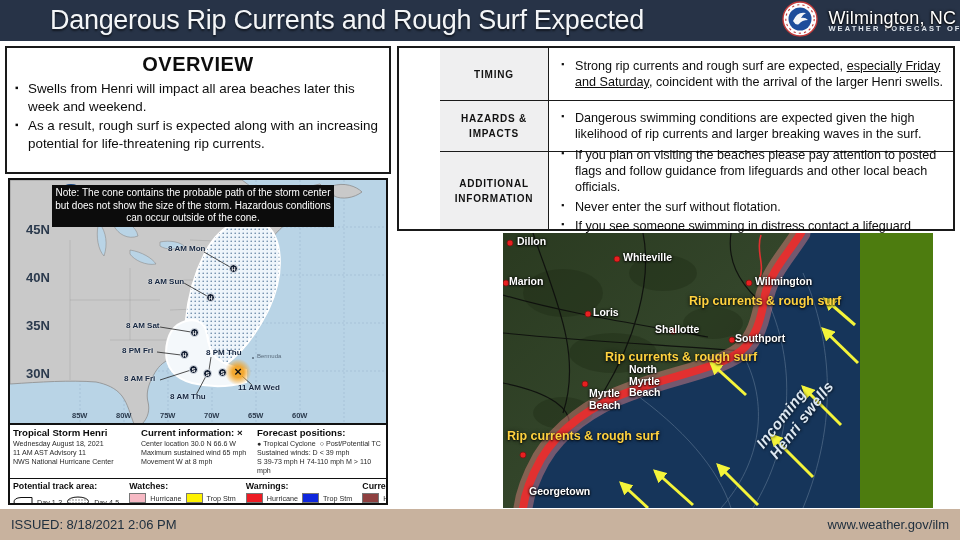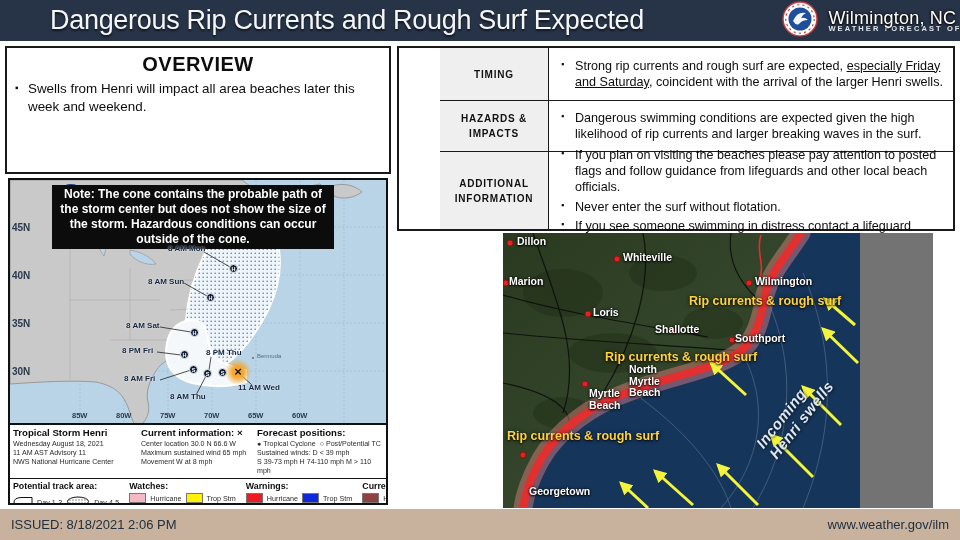--- a/index.html
+++ b/index.html
@@ -31,22 +31,22 @@
           font-size:10px;font-weight:700;letter-spacing:.8px;color:#111;white-space:pre-line;line-height:1.5;}
   .tcontent{flex:1;display:flex;flex-direction:column;justify-content:center;padding:6px 10px;}
   .tb{position:relative;padding-left:16px;font-size:12.6px;line-height:1.3;color:#0d0d0d;margin:1.5px 0;}
   .tb::before{content:"▪";position:absolute;left:2px;top:1px;font-size:9px;}
   .u{text-decoration:underline;}
 
   
   .cmap{left:8px;top:178px;width:380px;height:327px;border:2px solid #111;box-sizing:border-box;background:#b9d4e6;overflow:hidden;}
   .cmap svg.base{position:absolute;left:0;top:0;}
   .notebar{position:absolute;left:42px;top:5px;width:282px;background:#0c0c0c;color:#fff;
-           font-size:12px;font-weight:700;text-align:center;line-height:1.25;padding:2px 3px;box-sizing:border-box;}
-  .latlab{position:absolute;left:2px;font-size:10px;font-weight:700;color:#2b3a4d;}
+           font-size:10px;font-weight:400;text-align:center;line-height:1.25;padding:2px 3px;box-sizing:border-box;}
+  .latlab{position:absolute;left:16px;font-size:13px;font-weight:700;color:#2b3a4d;}
   .lonlab{position:absolute;top:231px;font-size:7.5px;font-weight:700;color:#2b3a4d;}
   .tlab{position:absolute;font-size:8px;font-weight:700;color:#152640;text-shadow:0 0 2px rgba(255,255,255,.9);white-space:nowrap;}
   .berm{position:absolute;font-size:6px;color:#5a6b7c;}
   .trackdot{position:absolute;width:9px;height:9px;border-radius:50%;background:#141f33;border:1px solid #e8eef5;
             color:#fff;font-size:5.5px;font-weight:700;line-height:9px;text-align:center;box-sizing:border-box;}
   .stormx{position:absolute;width:26px;height:26px;background:radial-gradient(circle,rgba(243,164,38,.95) 0 30%,rgba(243,164,38,0) 72%);
           color:#111;font-size:13px;font-weight:700;text-align:center;line-height:26px;}
 
   
   .cleg{position:absolute;left:0;top:243px;width:100%;height:84px;background:#fff;border-top:2px solid #111;box-sizing:border-box;padding:2px 3px;}
@@ -58,21 +58,21 @@
   .cleg-div{border-top:1.5px solid #111;margin:3px -3px 2px -3px;}
   .cleg-r2{display:flex;gap:10px;}
   .cl-g h5{margin:0;font-size:8.8px;font-weight:700;color:#0d0d0d;white-space:nowrap;}
   .cl-items{display:flex;align-items:center;gap:4px;margin-top:2px;text-align:right;}
   .cl-items span.txt{font-size:7.2px;color:#2a2a2a;white-space:nowrap;}
   .sw{display:inline-block;width:15px;height:8px;border:.5px solid #777;}
   .sw-pink{background:#f6b9c4;} .sw-yel{background:#fef200;} .sw-red{background:#ed1c24;}
   .sw-blue{background:#0f27dd;} .sw-mar{background:#8f4040;}
 
   
-  .rmap{left:503px;top:233px;width:389px;height:275px;background:#737373;overflow:hidden;}
+  .rmap{left:503px;top:233px;width:389px;height:275px;background:#4d7c0f;overflow:hidden;}
   .rmap svg.base{position:absolute;left:0;top:0;}
   .city{position:absolute;color:#fff;font-weight:700;font-size:10.5px;line-height:1.1;
         text-shadow:0 1px 2px #000,0 0 3px #000;white-space:pre-line;}
   .yellow{position:absolute;color:#ffd23f;font-weight:700;font-size:12.5px;white-space:nowrap;
           text-shadow:0 1px 2px rgba(0,0,0,.85),0 0 4px rgba(0,0,0,.6);}
   .swells{position:absolute;left:238px;top:150px;width:130px;color:#dde8f2;font-style:italic;font-weight:700;
           font-size:15px;line-height:1.15;transform:rotate(-52deg);white-space:pre-line;
           text-shadow:0 1px 3px rgba(0,0,0,.8);letter-spacing:.5px;}
 
   
@@ -97,20 +97,21 @@
     <div class="hdr-office">
       <div class="city">Wilmington, NC</div>
       <div class="sub">WEATHER FORECAST OFFICE</div>
     </div>
   </div>
 </div>
 
 <div class="abs ovbox">
   <div class="ov-title">OVERVIEW</div>
   <div class="ov-b">Swells from Henri will impact all area beaches later this week and weekend.</div>
+  <div class="ov-b">As a result, rough surf is expected along with an increasing potential for life-threatening rip currents.</div>
 </div>
 
 <div class="abs tbl">
   <div class="trow" style="height:52px;">
     <div class="tlabel">TIMING</div>
     <div class="tcontent">
       <div class="tb"><span>Strong rip currents and rough surf are expected, </span><span class="u">especially Friday and Saturday</span><span>, coincident with the arrival of the larger Henri swells.</span></div>
     </div>
   </div>
   <div class="trow" style="height:50px;">

